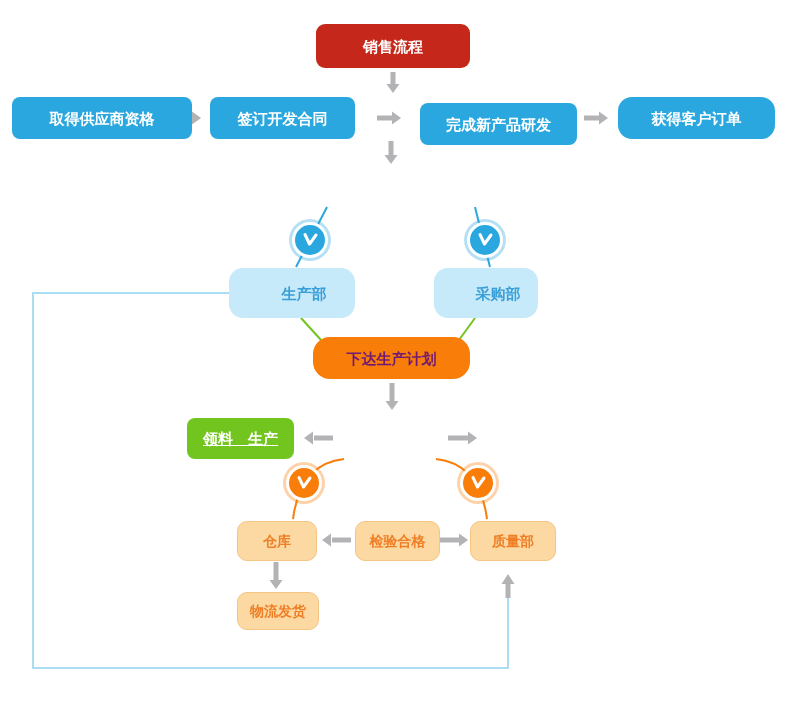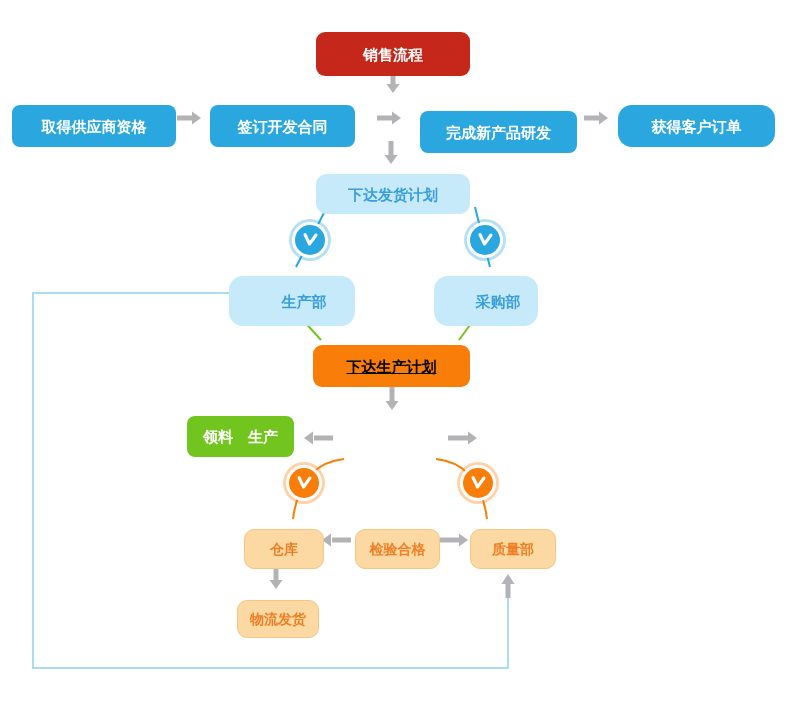--- a/index.html
+++ b/index.html
@@ -11,27 +11,26 @@
   .garrow line{stroke:var(--gray);stroke-width:5;}
   .garrow polygon{fill:var(--gray);}
   .bline{stroke:var(--blue);stroke-width:2;}
   .gline{stroke:var(--green);stroke-width:2;}
   .oarc{stroke:var(--orange);stroke-width:2;fill:none;}
   .loop{stroke:var(--loop);stroke-width:2;fill:none;}
   .node{
     position:absolute;display:flex;align-items:center;justify-content:center;
     text-align:center;font-weight:bold;font-size:15px;line-height:1;
     white-space:nowrap;
-    margin-top:8px;
   }
   .red-box{background:var(--red);color:#fff;border-radius:9px;}
   .blue-box{background:var(--blue);color:#fff;border-radius:8px;}
   .lightblue-box{background:var(--lightblue);color:var(--lightblue_text);border-radius:11px;}
   .dept-box{border-radius:14px;padding-left:24px;}
-  .orange-box{background:var(--orange);color:#000000;border-radius:9px;text-decoration:underline;}
+  .orange-box{background:var(--orange);color:#701a75;border-radius:17px;}
   .green-box{background:var(--green);color:#fff;border-radius:8px;}
   .peach-box{background:var(--peach);color:var(--peach_text);border:1px solid var(--peach_border);border-radius:10px;font-size:14px;}
   .clock{
     position:absolute;width:30px;height:30px;border-radius:50%;
     border:3px solid #fff;
   }
   .clock.c-blue{background:var(--blue);box-shadow:0 0 0 3px rgba(42,167,222,.35);}
   .clock.c-orange{background:var(--orange);box-shadow:0 0 0 3px rgba(248,125,9,.35);}
   .clock svg{width:30px;height:30px;display:block;}
   .clock polyline{fill:none;stroke:#fff;stroke-width:3;stroke-linecap:round;stroke-linejoin:round;}
@@ -99,35 +98,34 @@
 
     <line class="gline" x1="301" y1="318" x2="321" y2="340"></line>
     <line class="gline" x1="475" y1="318" x2="459" y2="340"></line>
 
     <path class="oarc" d="M344,459 C316,462 298,480 293,519"></path>
     <path class="oarc" d="M436,459 C464,462 482,480 487,519"></path>
   </svg>
 
   <div class="node red-box" style="left:316px;top:24px;width:154px;height:44px;">销售流程</div>
 
-  <div class="node blue-box" style="left:12px;top:97px;width:164px;height:42px;">取得供应商资格</div>
+  <div class="node blue-box" style="left:12px;top:97px;width:180px;height:42px;">取得供应商资格</div>
   <div class="node blue-box" style="left:210px;top:97px;width:145px;height:42px;">签订开发合同</div>
   <div class="node blue-box" style="left:420px;top:103px;width:157px;height:42px;">完成新产品研发</div>
   <div class="node blue-box" style="left:618px;top:97px;width:157px;height:42px;border-radius:14px;">获得客户订单</div>
 
-  <div class="node lightblue-box" style="left:316px;top:166px;width:154px;height:40px;">下达发货计划</div>
 
   <div class="node lightblue-box dept-box" style="left:229px;top:268px;width:102px;height:50px;">生产部</div>
   <div class="node lightblue-box dept-box" style="left:434px;top:268px;width:80px;height:50px;">采购部</div>
 
   <div class="node orange-box" style="left:313px;top:337px;width:157px;height:42px;">下达生产计划</div>
 
-  <div class="node green-box" style="left:187px;top:408px;width:107px;height:41px;">领料　生产</div>
+  <div class="node green-box" style="left:187px;top:418px;width:107px;height:41px;text-decoration:underline;">领料　生产</div>
 
-  <div class="node peach-box" style="left:244px;top:521px;width:78px;height:38px;">仓库</div>
+  <div class="node peach-box" style="left:237px;top:521px;width:78px;height:38px;">仓库</div>
   <div class="node peach-box" style="left:355px;top:521px;width:83px;height:38px;">检验合格</div>
   <div class="node peach-box" style="left:470px;top:521px;width:84px;height:38px;">质量部</div>
 
   <div class="node peach-box" style="left:237px;top:592px;width:80px;height:36px;text-align:center;">物流发货</div>
 
   <div class="clock c-blue" style="left:292px;top:222px;">
     <svg viewBox="0 0 30 30">
         <polyline points="10,9.5 14.5,19 21,10"></polyline>
       </svg>
   </div>

